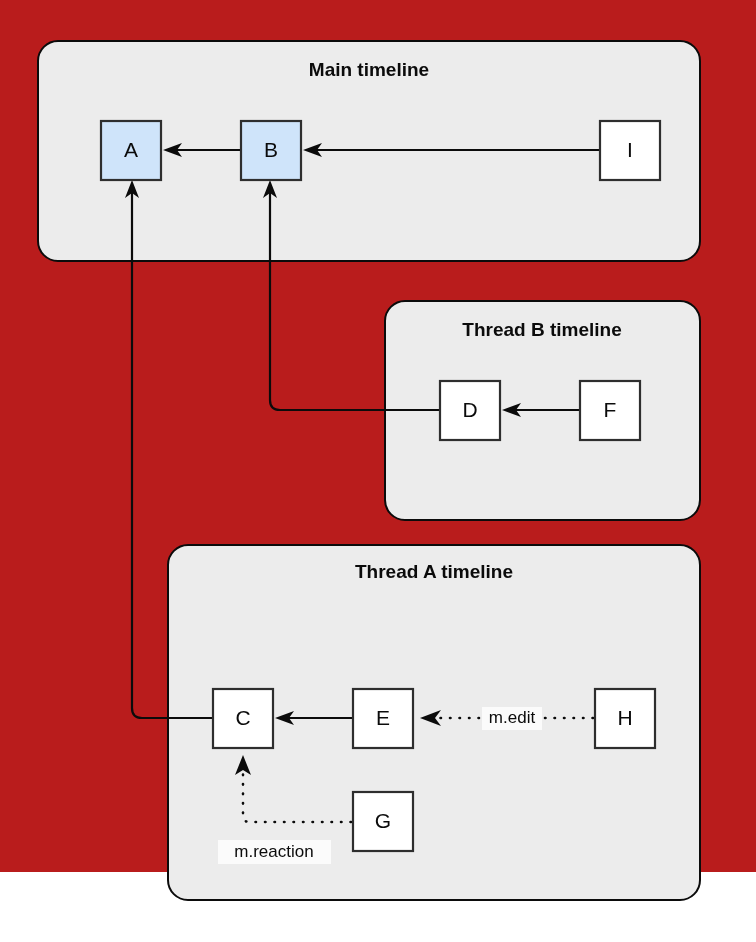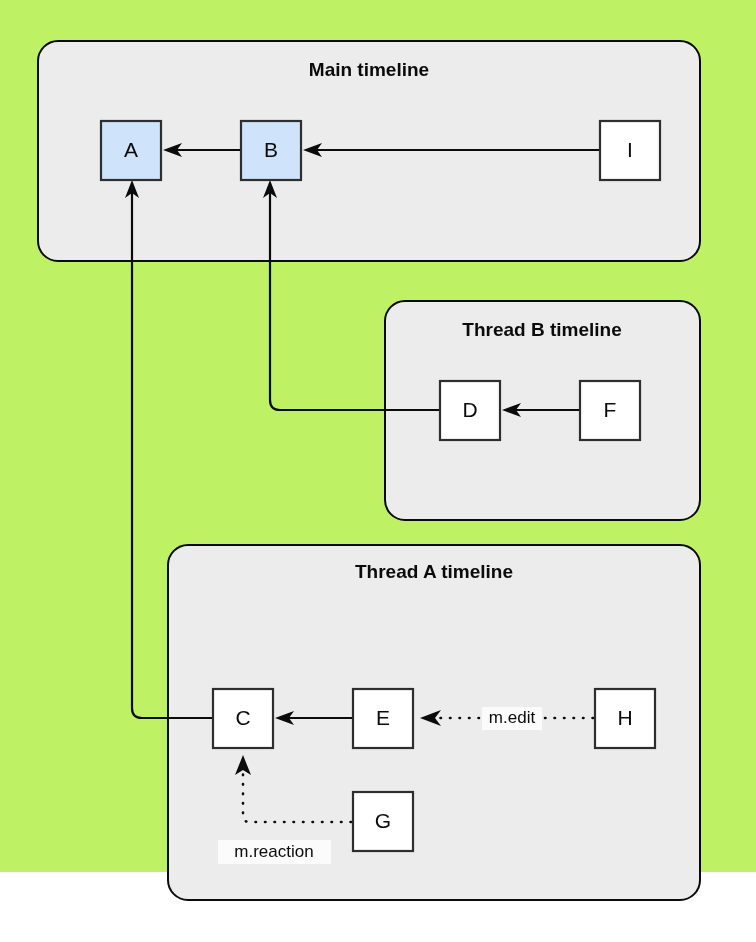--- a/index.html
+++ b/index.html
@@ -11,21 +11,21 @@
   body {
     width: 756px;
     height: 942px;
     font-family: "Liberation Sans", sans-serif;
     overflow: hidden;
   }
   #diagram-root {
     position: relative;
     width: 756px;
     height: 872px;
-    background: #bef264;
+    background: #b91c1c;
   }
   svg.canvas {
     display: block;
     width: 756px;
     height: 942px;
   }
   .container-shape {
     fill: #ececec;
     stroke: #0b0b0b;
     stroke-width: 2;

